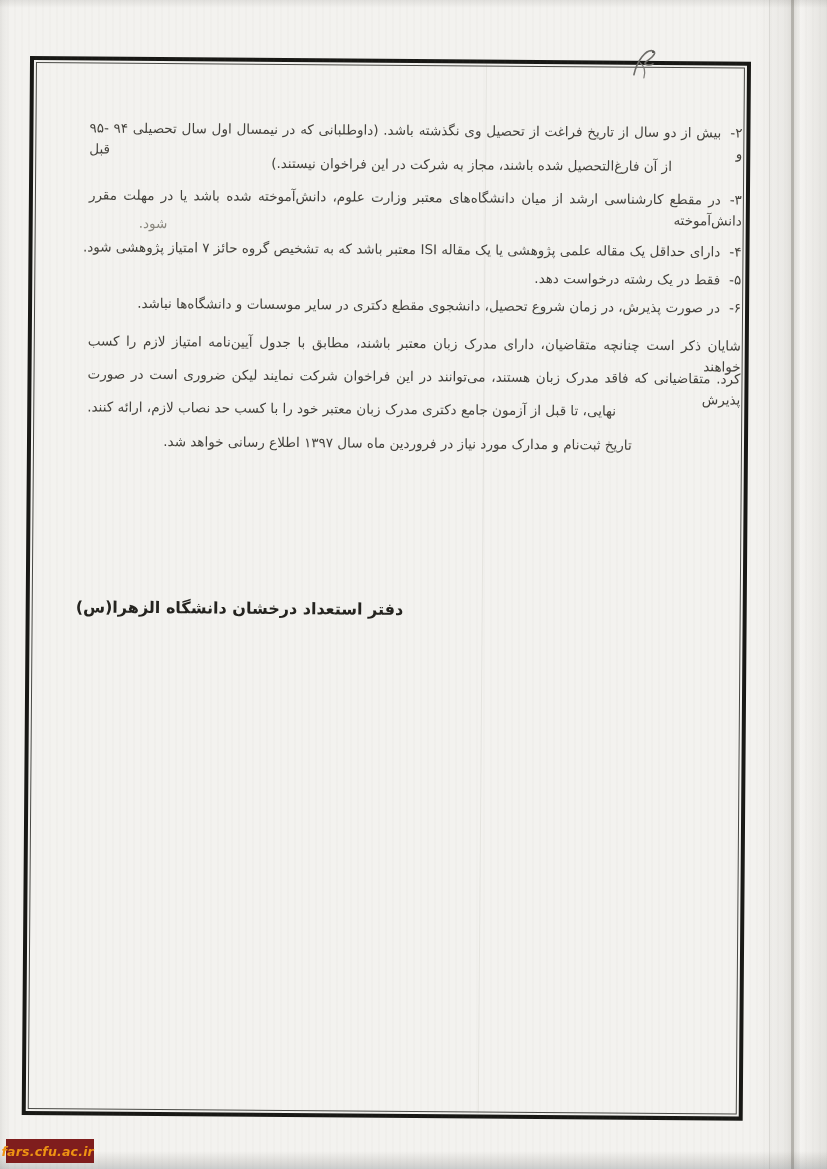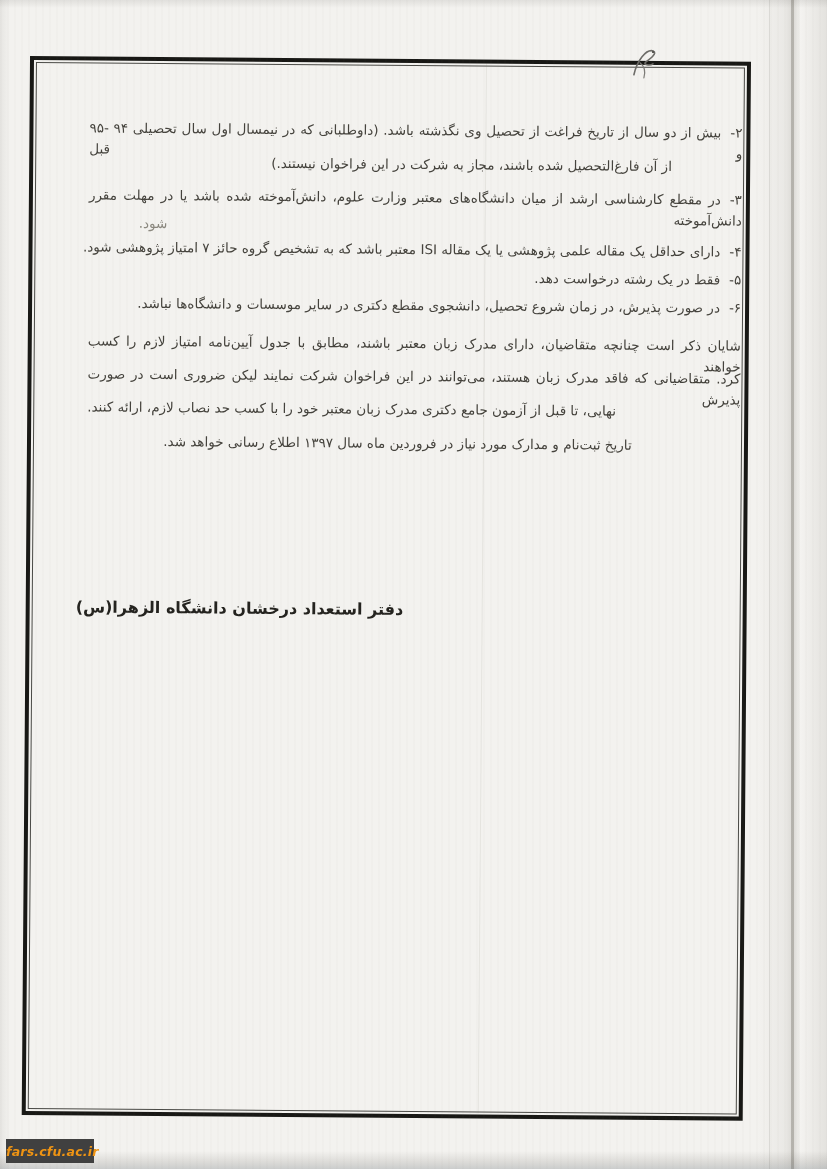--- a/index.html
+++ b/index.html
@@ -40,21 +40,21 @@
   .edge-line-1{top:0;left:769px;width:1px;height:100%;background:rgba(95,90,82,0.14);}
   .edge-line-2{top:0;left:791px;width:3px;height:100%;background:rgba(92,88,80,0.30);}
   .edge-bottom{left:0;bottom:0;width:100%;height:18px;
     background:linear-gradient(to bottom,rgba(60,58,54,0) 0%,rgba(60,58,54,0.12) 60%,rgba(110,118,124,0.30) 100%);}
   .edge-top{left:0;top:0;width:100%;height:8px;
     background:linear-gradient(to bottom,rgba(60,58,54,0.10),rgba(60,58,54,0));}
   .edge-left{left:0;top:0;width:10px;height:100%;
     background:linear-gradient(to right,rgba(60,58,54,0.07),rgba(60,58,54,0));}
   .badge{
     position:absolute;left:0;top:1139px;width:88px;height:24px;z-index:7;
-    background:#404040;display:flex;align-items:center;justify-content:flex-start;margin-left:6px;
+    background:#7f1d1d;display:flex;align-items:center;justify-content:flex-end;margin-left:6px;
   }
   .badge span{
     font-style:italic;font-weight:bold;font-size:12.5px;color:#ef9413;
     font-family:"DejaVu Sans",sans-serif;letter-spacing:0.2px;
   }
 </style>
 </head>
 <body>
 
 <div class="page">

